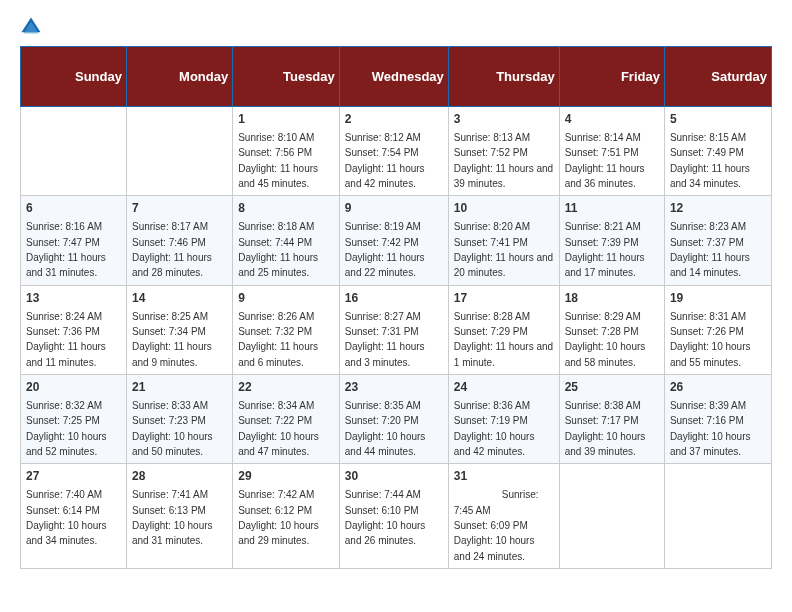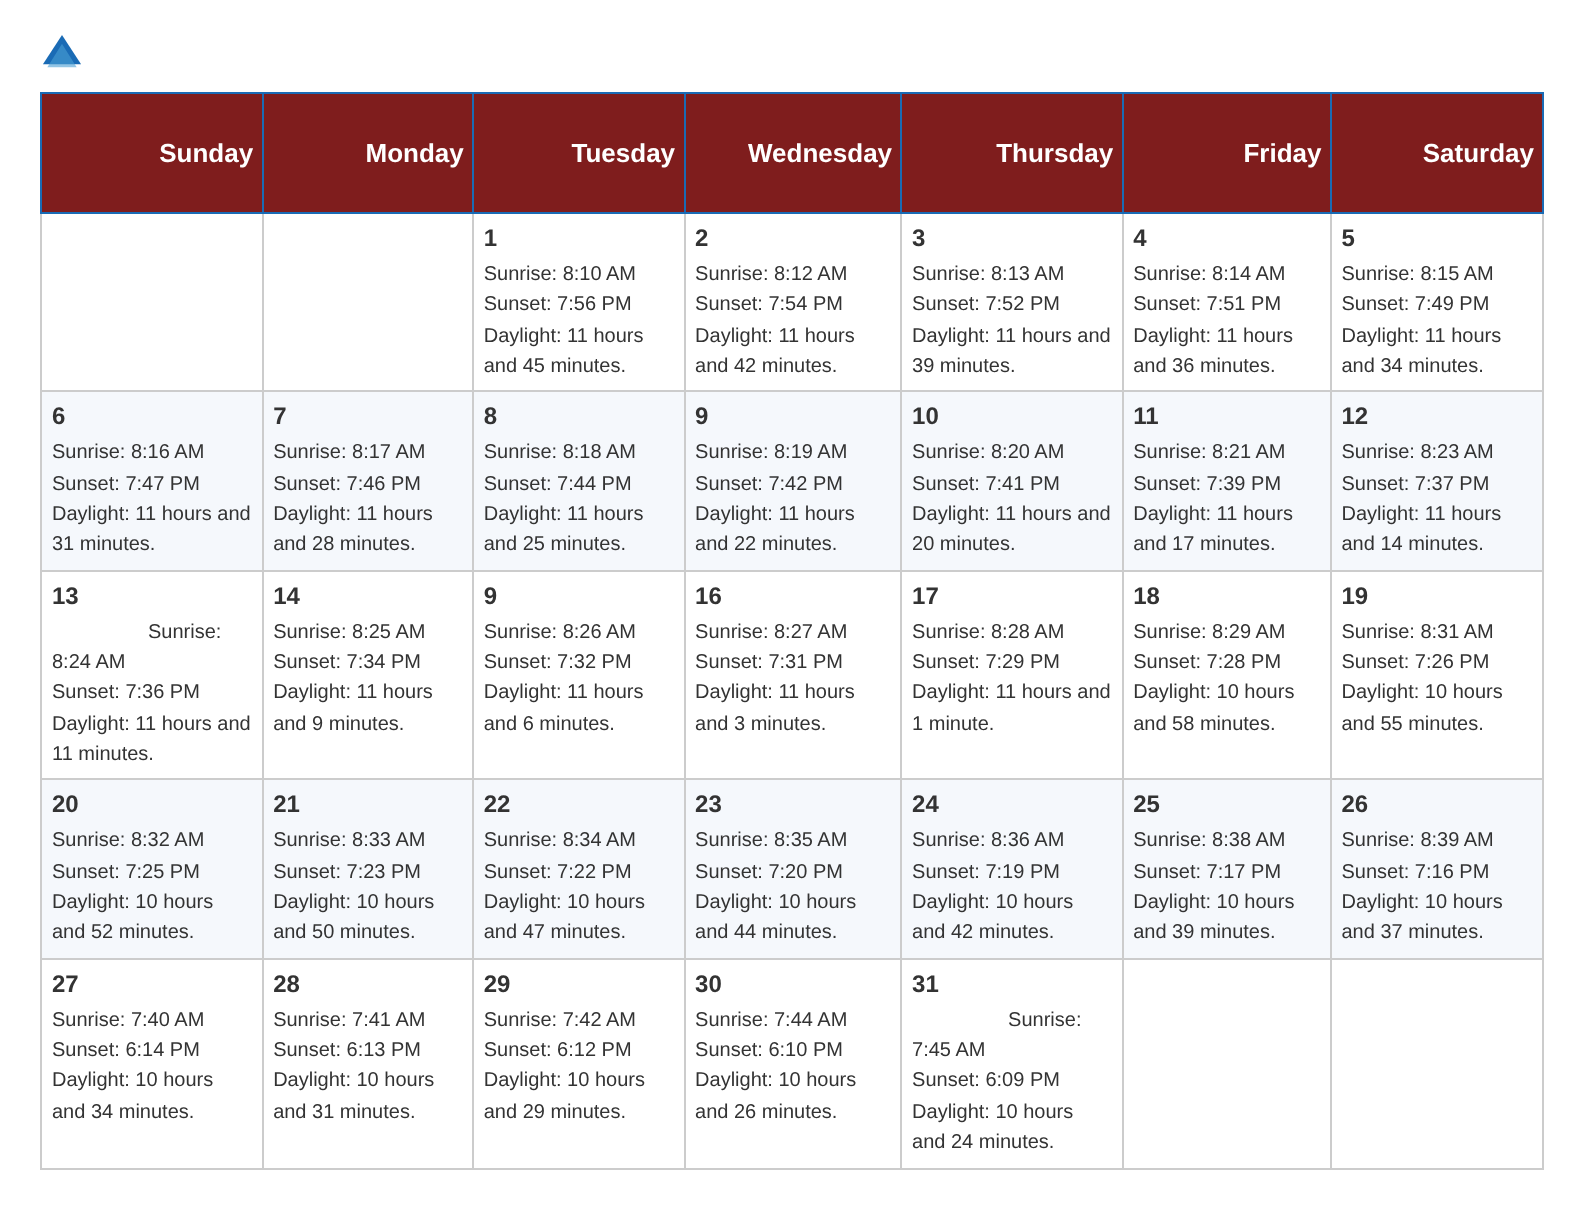--- a/index.html
+++ b/index.html
@@ -170,21 +170,21 @@
 Sunset: 7:41 PM
 Daylight: 11 hours and 20 minutes.</span></td>
           <td><span class="day-num">11</span><span class="day-detail" style="white-space: pre-line;">Sunrise: 8:21 AM
 Sunset: 7:39 PM
 Daylight: 11 hours and 17 minutes.</span></td>
           <td><span class="day-num">12</span><span class="day-detail" style="white-space: pre-line;">Sunrise: 8:23 AM
 Sunset: 7:37 PM
 Daylight: 11 hours and 14 minutes.</span></td>
         </tr>
         <tr>
-          <td><span class="day-num">13</span><span class="day-detail" style="white-space: pre-line; margin-left: 48px;">Sunrise: 8:24 AM
+          <td><span class="day-num">13</span><span class="day-detail" style="white-space: pre-line;">Sunrise: 8:24 AM
 Sunset: 7:36 PM
 Daylight: 11 hours and 11 minutes.</span></td>
           <td><span class="day-num">14</span><span class="day-detail" style="white-space: pre-line;">Sunrise: 8:25 AM
 Sunset: 7:34 PM
 Daylight: 11 hours and 9 minutes.</span></td>
           <td><span class="day-num">9</span><span class="day-detail" style="white-space: pre-line;">Sunrise: 8:26 AM
 Sunset: 7:32 PM
 Daylight: 11 hours and 6 minutes.</span></td>
           <td><span class="day-num">16</span><span class="day-detail" style="white-space: pre-line;">Sunrise: 8:27 AM
 Sunset: 7:31 PM

